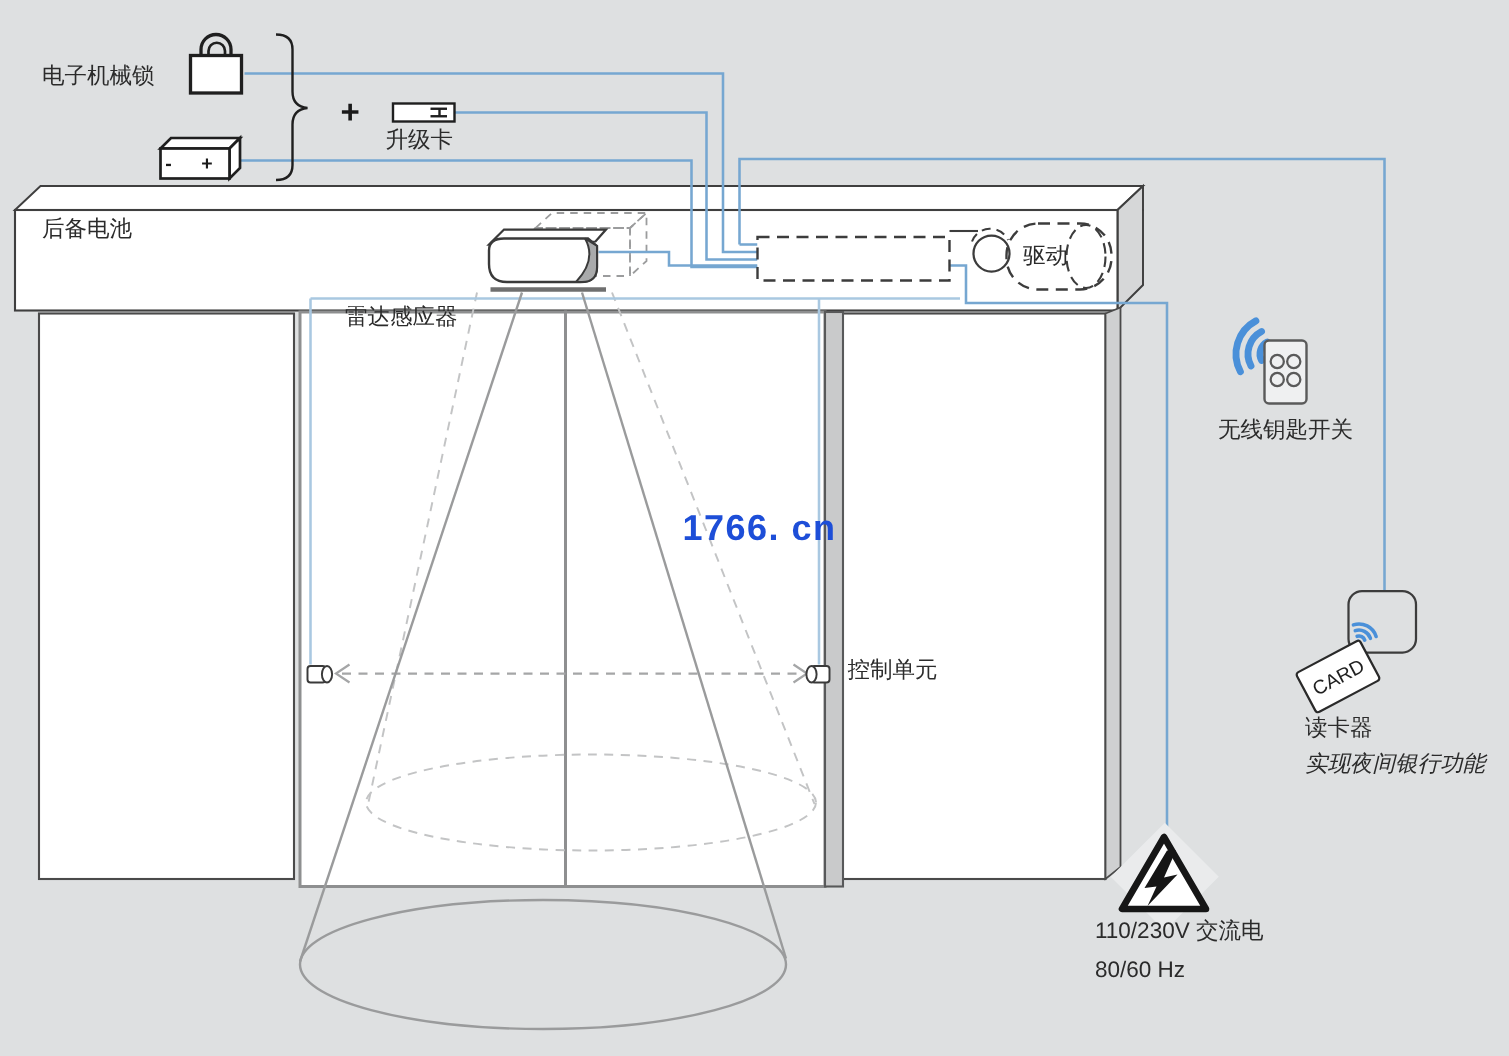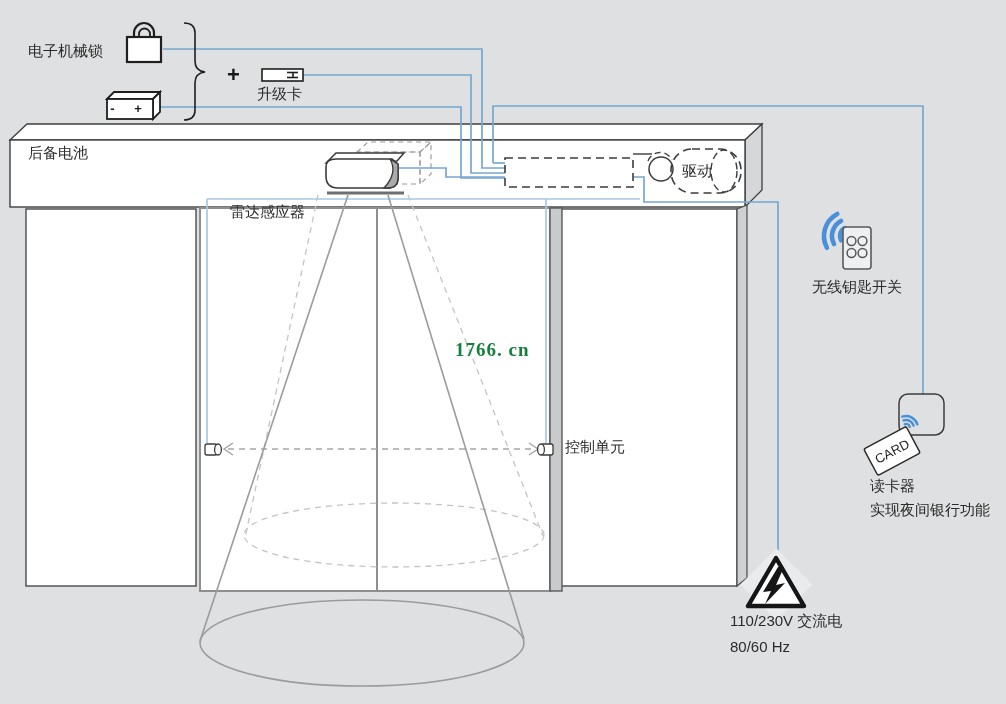--- a/index.html
+++ b/index.html
@@ -9,22 +9,22 @@
   }
   #diagram-svg{position:absolute;left:0;top:0;}
   .lbl{
     position:absolute;color:#2b2b2b;font-size:15px;line-height:1.25;
     white-space:nowrap;
   }
   .lbl-center{display:flex;align-items:center;justify-content:center;}
   .plus{font-size:22px;font-weight:bold;color:#1a1a1a;}
   .batt-term{font-size:13px;font-weight:bold;letter-spacing:8px;color:#1a1a1a;}
   .watermark{
-    font-family:Liberation Serif, serif;
-    font-size:19px;font-weight:bold;color:#15803d;letter-spacing:1px;
+    font-family:Liberation Sans, sans-serif;
+    font-size:24px;font-weight:bold;color:#1d4ed8;letter-spacing:1px;
   }
 </style>
 </head>
 <body>
 
 <div id="canvas">
 
 <svg id="diagram-svg" width="1006" height="704" viewBox="0 0 1006 704">
 
   <g>
@@ -163,18 +163,18 @@
 <span class="lbl" style="left:28px;top:42px;">电子机械锁</span>
 <span class="lbl" style="left:28px;top:100px;margin-top:44px;">后备电池</span>
 <span class="lbl batt-term lbl-center" style="left:109px;top:99px;width:42px;height:20px;">- +</span>
 <span class="lbl plus" style="left:227px;top:61px;">+</span>
 <span class="lbl" style="left:257px;top:85px;">升级卡</span>
 <span class="lbl" style="left:230px;top:164px;margin-top:39px;">雷达感应器</span>
 <span class="lbl lbl-center" style="left:671px;top:149px;width:52px;height:44px;">驱动</span>
 <span class="lbl" style="left:812px;top:278px;">无线钥匙开关</span>
 <span class="lbl" style="left:565px;top:438px;">控制单元</span>
 <span class="lbl" style="left:870px;top:477px;font-family:Liberation Serif, serif;">读卡器</span>
-<span class="lbl" style="left:870px;top:501px;">实现夜间银行功能</span>
+<span class="lbl" style="left:870px;top:501px;font-style:italic;">实现夜间银行功能</span>
 <span class="lbl" style="left:730px;top:612px;text-align:center;">110/230V 交流电</span>
 <span class="lbl" style="left:730px;top:638px;">80/60 Hz</span>
 <span class="lbl watermark" style="left:455px;top:338px;">1766. cn</span>
 
 </div>
 
 </body></html>

